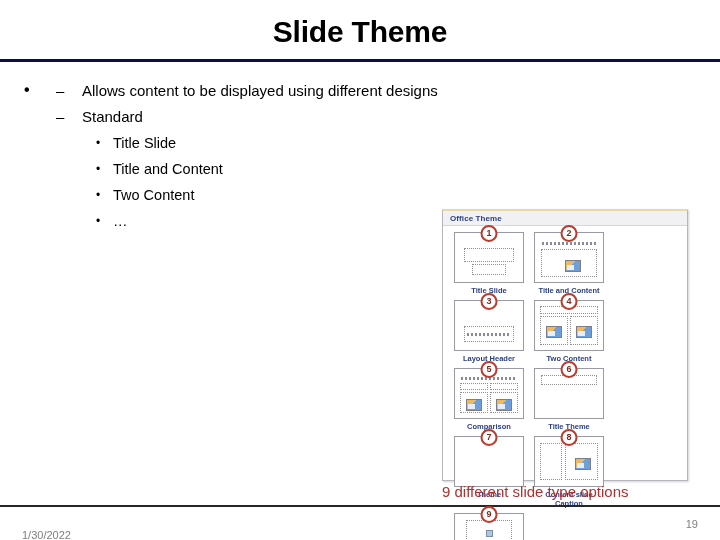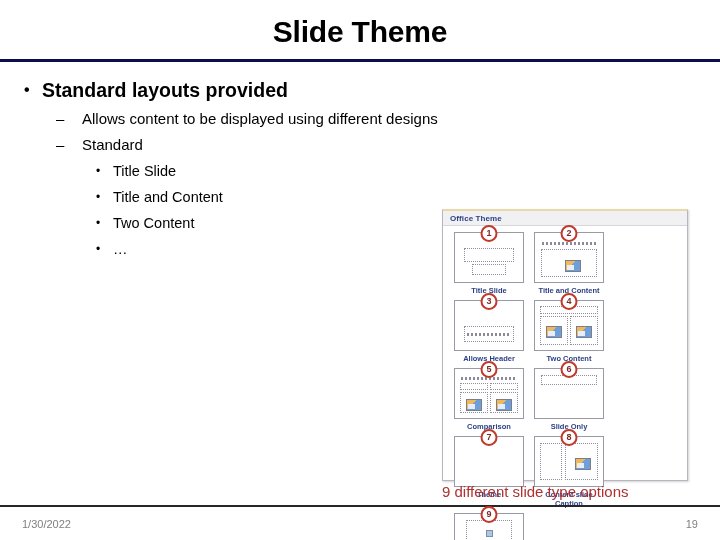--- a/index.html
+++ b/index.html
@@ -224,35 +224,34 @@
   }
   .footer {
     position: absolute;
     top: 518px;
     left: 0;
     width: 720px;
     height: 16px;
     font-size: 11px;
     color: #808080;
   }
-  .footer-date { position: absolute; left: 22px; top: 0; }
+  .footer-date { position: absolute; left: 22px; top: 11px; }
   .footer-center { position: absolute; left: 0; top: 0; width: 720px; text-align: center; }
   .footer-page { position: absolute; right: 22px; top: 0; }
 </style>
 </head>
 <body>
 
 <div class="slide-title">Slide Theme</div>
 <div class="title-rule"></div>
 
 <div class="body-block">
 
   <div class="lvl1">
     <span class="bullet-mark">•</span>
-    <span>Standard layouts provided</span>
   </div>
 
   <div class="lvl2">
     <span class="bullet-mark">–</span>
     <span>Allows content to be displayed using different designs</span>
   </div>
 
   <div class="lvl2">
     <span class="bullet-mark">–</span>
     <span>Standard</span>
@@ -312,21 +311,21 @@
     </div>
 
     <div class="gal-cell">
       <div class="thumb">
         <span class="badge">3</span>
         <div class="thumb-inner">
           <div class="ph" style="left:6px;top:22px;right:6px;height:16px;"></div>
           <div class="ph-line" style="left:9px;top:29px;right:9px;"></div>
         </div>
       </div>
-      <div class="gal-label">Allows Header</div>
+      <div class="gal-label">Layout Header</div>
     </div>
 
     <div class="gal-cell">
       <div class="thumb">
         <span class="badge">4</span>
         <div class="thumb-inner">
           <div class="ph" style="left:2px;top:2px;right:2px;height:8px;"></div>
           <div class="ph" style="left:2px;top:12px;width:28px;bottom:2px;"></div>
           <div class="ph" style="right:2px;top:12px;width:28px;bottom:2px;"></div>
           <div class="mini-icon" style="left:8px;top:22px;"></div>
@@ -352,21 +351,21 @@
       <div class="gal-label">Comparison</div>
     </div>
 
     <div class="gal-cell">
       <div class="thumb">
         <span class="badge">6</span>
         <div class="thumb-inner">
           <div class="ph" style="left:3px;top:3px;right:3px;height:10px;"></div>
         </div>
       </div>
-      <div class="gal-label">Slide Only</div>
+      <div class="gal-label">Title Theme</div>
     </div>
 
     <div class="gal-cell">
       <div class="thumb">
         <span class="badge">7</span>
         <div class="thumb-inner"></div>
       </div>
       <div class="gal-label">Theme</div>
     </div>
 

